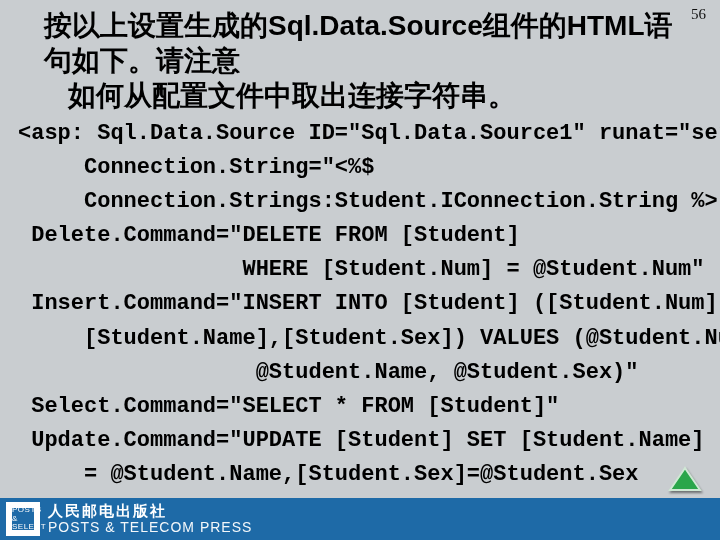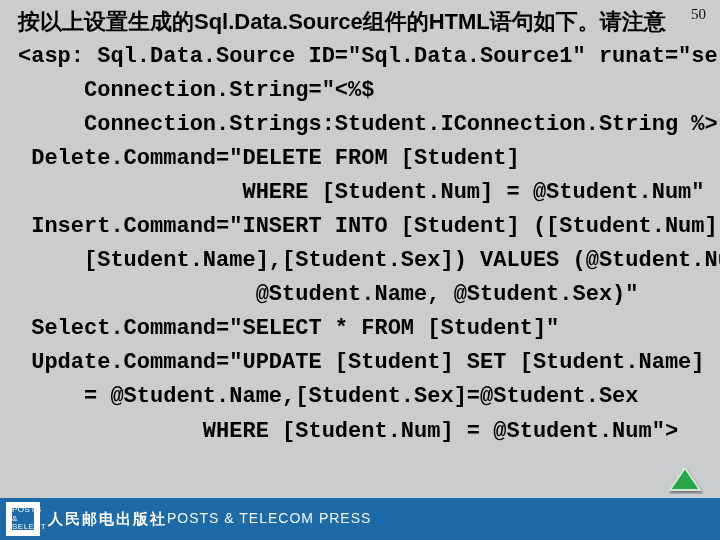--- a/index.html
+++ b/index.html
@@ -17,26 +17,27 @@
   }
   .page-num {
     position: absolute;
     top: 6px;
     right: 14px;
     font-size: 15px;
     color: #111;
     font-family: "Times New Roman", serif;
   }
   .intro {
-    font-size: 22px;
+    font-size: 28px;
     font-weight: bold;
     color: #000;
     line-height: 1.25;
     margin-right: 22px;
     text-indent: 0;
+    margin-left: 26px;
   }
   .intro .l2 { padding-left: 24px; display: block; }
   .codeblock {
     margin-top: 4px;
     font-family: "SimHei", "Courier New", monospace;
     font-size: 22px;
     font-weight: bold;
     color: #000;
     line-height: 1.55;
     white-space: pre;
@@ -66,21 +67,21 @@
     display: flex;
     flex-direction: column;
     justify-content: center;
     font-family: Arial, sans-serif;
     letter-spacing: 0.5px;
   }
   .logo-text {
     color: #fff;
     margin-left: 8px;
     display: flex;
-    flex-direction: row;
+    flex-direction: column;
     justify-content: center;
     line-height: 1.1;
   }
   .logo-cn { font-size: 15px; font-weight: bold; letter-spacing: 2px; }
   .logo-en { font-size: 14px; letter-spacing: 1px; opacity: 0.95; }
   .nav-arrow {
     position: absolute;
     right: 18px;
     bottom: 48px;
     width: 34px;
@@ -89,24 +90,25 @@
     align-items: center;
     justify-content: center;
   }
   .nav-arrow svg { filter: drop-shadow(1px 2px 1px rgba(0,0,0,0.45)); }
 </style>
 </head>
 <body>
 
 <div class="slide">
 
-  <div class="page-num">50</div>
+  <div class="page-num">56</div>
 
   <div class="intro">
     <span>按以上设置生成的Sql.Data.Source组件的HTML语句如下。请注意</span>
+    <span class="l2">如何从配置文件中取出连接字符串。</span>
   </div>
 
   <div class="codeblock">&lt;asp: Sql.Data.Source ID="Sql.Data.Source1" runat="server"
      Connection.String="&lt;%$
      Connection.Strings:Student.IConnection.String %&gt;"
  Delete.Command="DELETE FROM [Student]
                  WHERE [Student.Num] = @Student.Num"
  Insert.Command="INSERT INTO [Student] ([Student.Num],
      [Student.Name],[Student.Sex]) VALUES (@Student.Num,
                   @Student.Name, @Student.Sex)"

